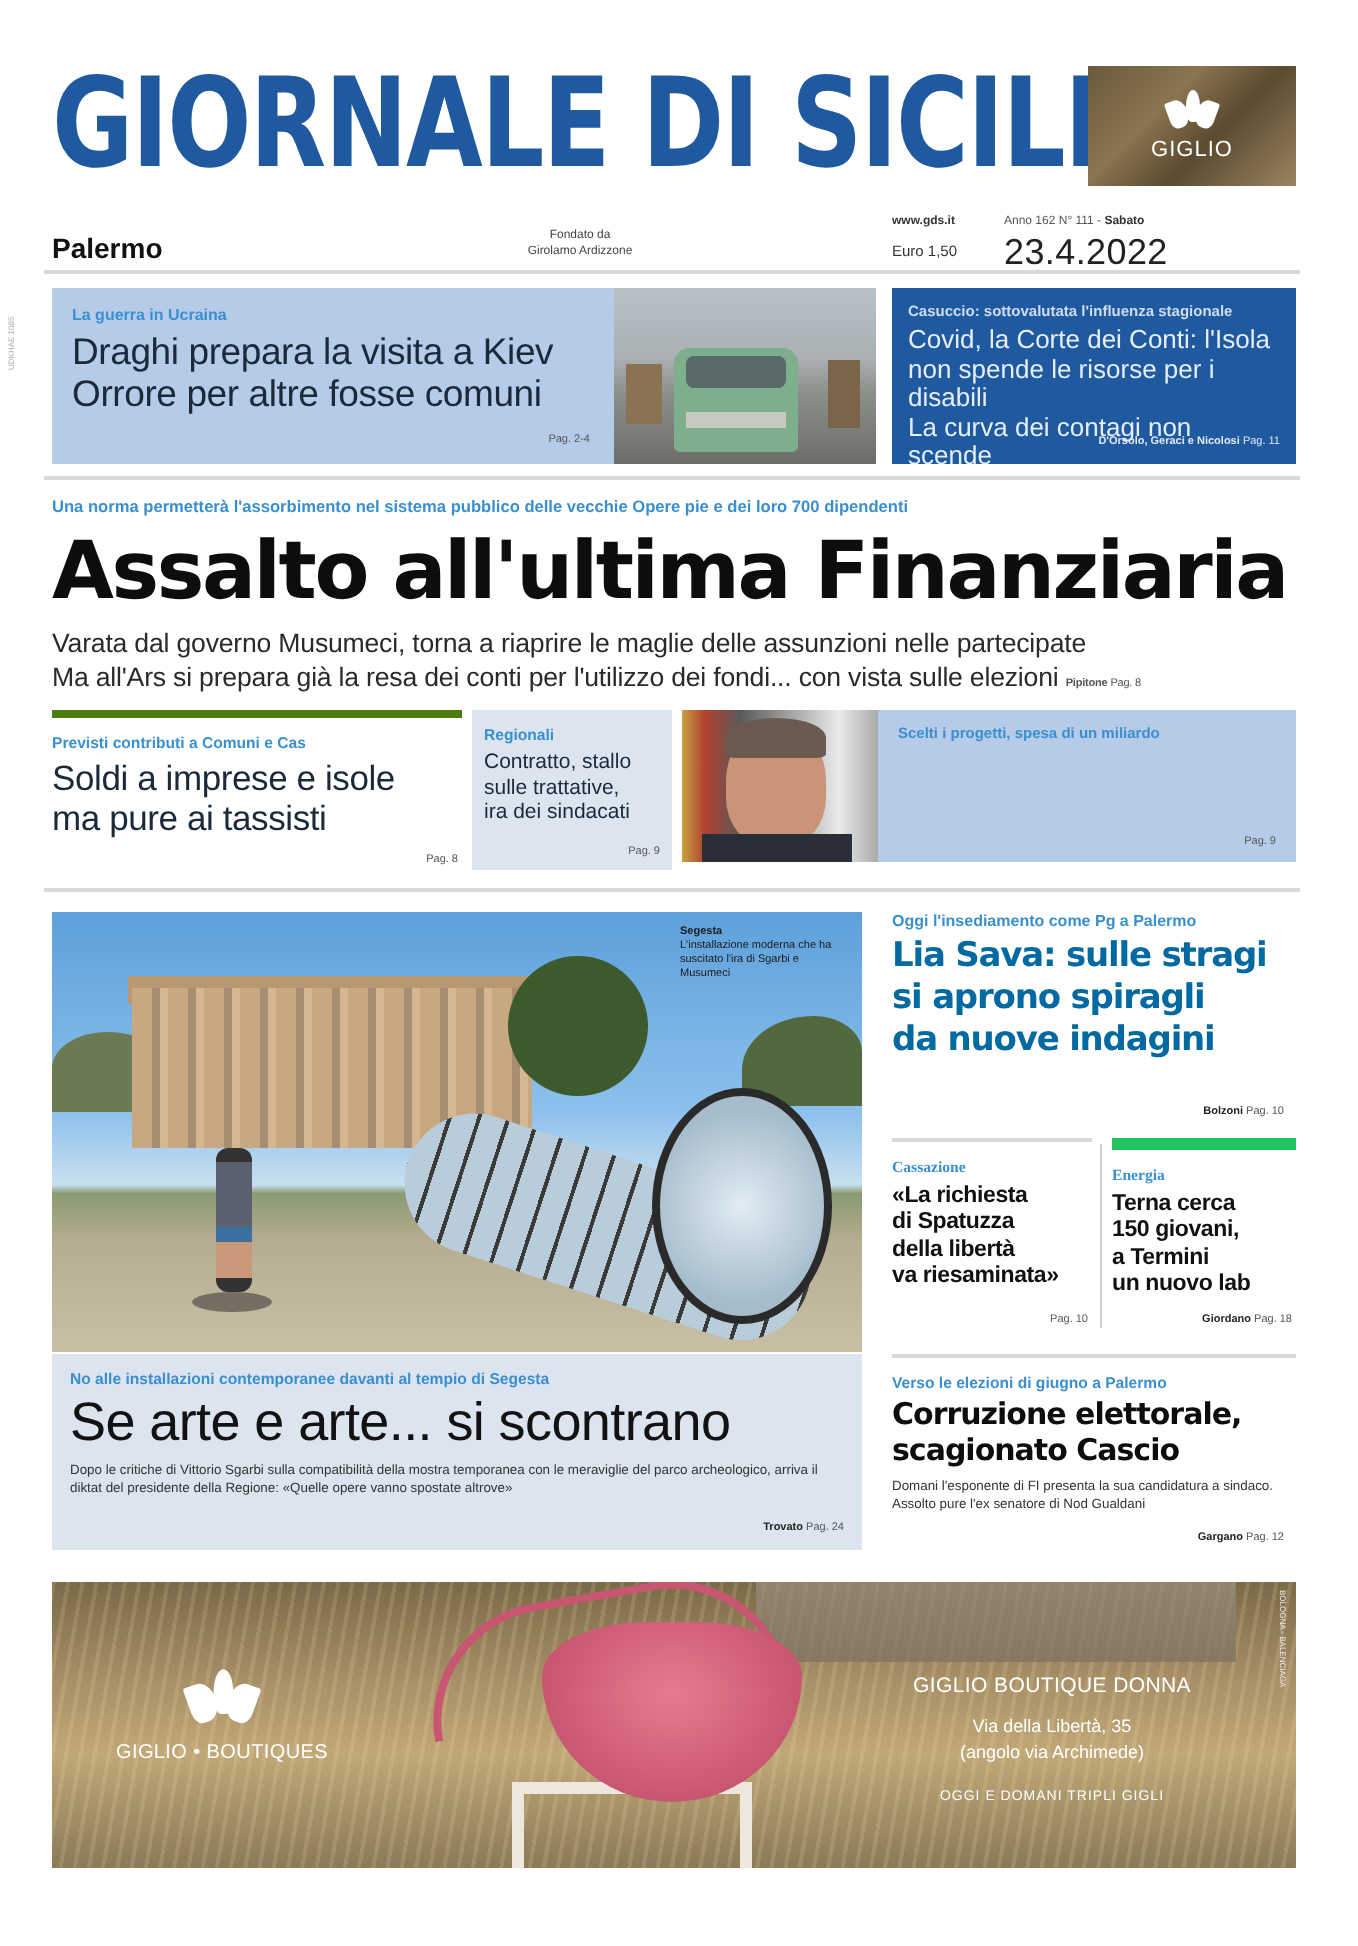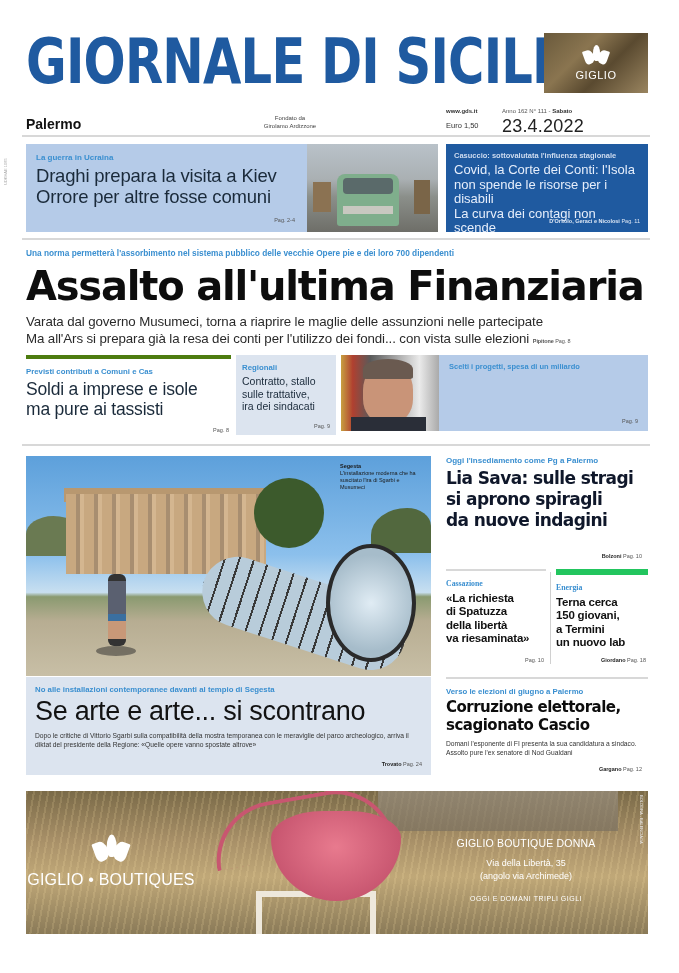--- a/index.html
+++ b/index.html
@@ -118,21 +118,21 @@
   .seg-box { left: 26px; top: 677px; width: 405px; height: 98px; padding: 8px 9px; }
   .seg-box .kicker { font-size: 7.8px; }
   .seg-box .head { font-size: 27px; line-height: 32px; color: #121212; margin-top: 1px; letter-spacing: -0.3px; }
   .seg-box .body { font-size: 6.7px; line-height: 9px; color: #333; margin-top: 4px; }
   .seg-box .sig { position: absolute; right: 9px; bottom: 8px; font-size: 5.5px; color: #555; }
   .seg-box .sig b { font-weight: 700; color: #222; }
 
   
   .lia { left: 446px; top: 456px; width: 202px; height: 105px; }
   .lia .kicker { font-size: 8px; }
-  .lia .head { font-family: "DejaVu Sans", sans-serif; font-weight: 700; font-size: 17px; line-height: 21px; color: #0f172a; margin-top: 3px; letter-spacing: -0.6px; }
+  .lia .head { font-family: "DejaVu Sans", sans-serif; font-weight: 700; font-size: 17px; line-height: 21px; color: #0369a1; margin-top: 3px; letter-spacing: -0.6px; }
   .lia .sig { position: absolute; right: 6px; bottom: 2px; font-size: 5.5px; color: #555; }
   .lia .sig b { font-weight: 700; color: #222; }
 
   .cass { left: 446px; top: 569px; width: 100px; height: 98px; border-top: 2px solid #d8d8d8; padding-top: 8px; }
   .ener { left: 556px; top: 569px; width: 92px; height: 98px; border-top: 6px solid #22c55e; padding-top: 8px; }
   .vsep { left: 550px; top: 572px; width: 1px; height: 92px; background: #d0d0d0; }
   .cass .kicker, .ener .kicker { font-size: 7.8px; font-family: Liberation Serif, serif; }
   .cass .head, .ener .head { font-weight: 700; font-size: 11.5px; line-height: 13.3px; color: #111; margin-top: 4px; letter-spacing: -0.2px; }
   .cass .pg { position: absolute; right: 2px; bottom: 4px; }
   .ener .sig { position: absolute; right: 2px; bottom: 4px; font-size: 5.5px; color: #555; }
@@ -145,21 +145,21 @@
   .corr .sig { position: absolute; right: 6px; bottom: 3px; font-size: 5.5px; color: #555; }
   .corr .sig b { font-weight: 700; color: #222; }
 
   
   .ad { left: 26px; top: 791px; width: 622px; height: 143px; overflow: hidden;
     background: linear-gradient(180deg, #7a6a48 0%, #a89068 35%, #c0a878 60%, #8a7a58 100%); }
   .ad-grass { position: absolute; inset: 0; background: repeating-linear-gradient(100deg, rgba(255,230,170,0.15) 0 2px, rgba(0,0,0,0) 2px 7px); }
   .ad-town { position: absolute; right: 30px; top: 0; width: 240px; height: 40px; background: linear-gradient(180deg, #9a9080, #7a7060); opacity: 0.7; }
   .ad-logo { position: absolute; left: 30px; top: 48px; width: 110px; display: flex; flex-direction: column; align-items: center; }
   .ad-logo .lily { transform: scale(1.4); margin-bottom: 10px; }
-  .ad-brand { color: #fff; font-size: 16px; letter-spacing: 0.2px; white-space: nowrap; }
+  .ad-brand { color: #fff; font-size: 10px; letter-spacing: 0.2px; white-space: nowrap; }
   .bag { position: absolute; left: 245px; top: 20px; width: 130px; height: 90px; background: radial-gradient(ellipse at 50% 40%, #e87a8e 0%, #c85670 70%); border-radius: 40% 40% 50% 50% / 30% 30% 70% 70%; }
   .bag-strap { position: absolute; left: 185px; top: 5px; width: 180px; height: 60px; border: 4px solid #c85670; border-bottom: none; border-radius: 90px 90px 0 0; transform: rotate(-10deg); }
   .stool { position: absolute; left: 230px; top: 100px; width: 120px; height: 43px; border: 6px solid #eee8dc; border-bottom: none; }
   .ad-text { position: absolute; left: 400px; top: 46px; width: 200px; text-align: center; color: #fff; }
   .ad-text .store { font-size: 10.5px; letter-spacing: 0.2px; }
   .ad-text .addr { font-size: 9px; line-height: 13px; margin-top: 8px; }
   .ad-text .promo { font-size: 7px; letter-spacing: 0.5px; margin-top: 12px; }
   .ad-credit { position: absolute; right: 4px; top: 4px; font-size: 4px; color: #eee; writing-mode: vertical-rl; }
 </style>
 </head>

